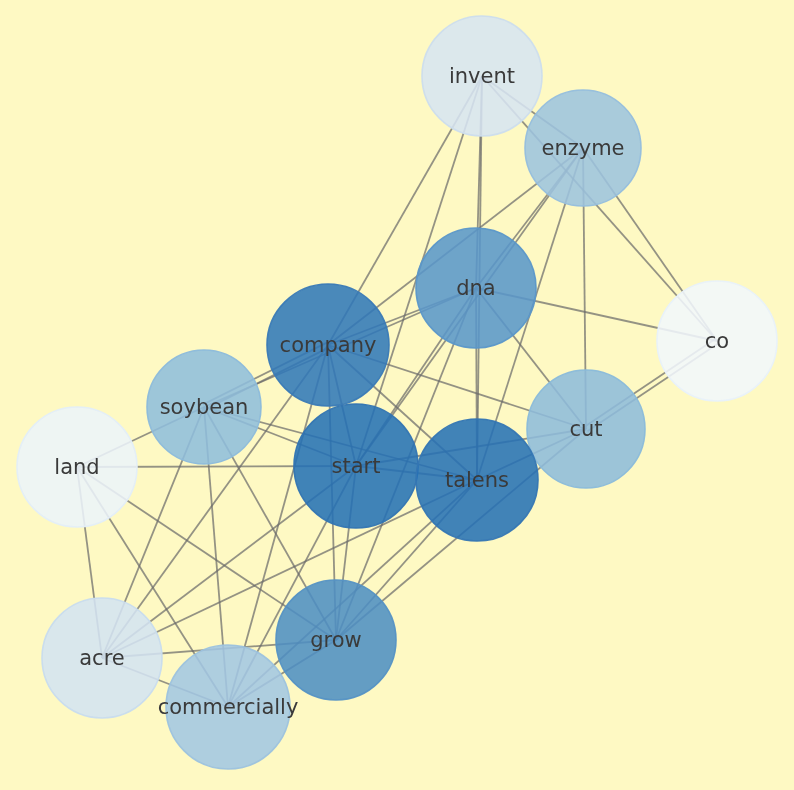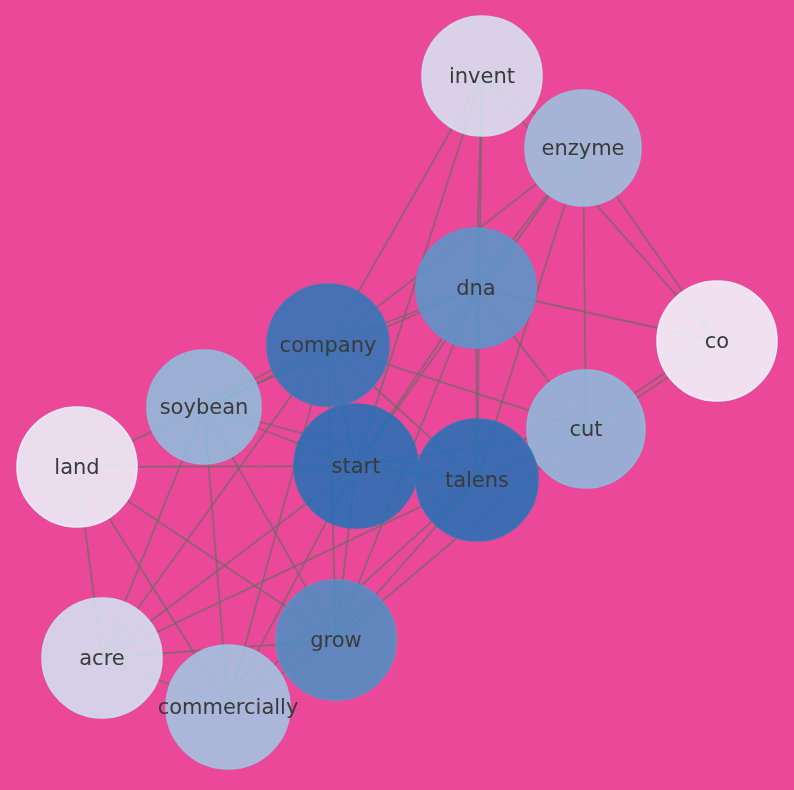--- a/index.html
+++ b/index.html
@@ -8,21 +8,21 @@
     background: #ffffff;
     width: 794px;
     height: 790px;
     overflow: hidden;
     font-family: "DejaVu Sans", sans-serif;
   }
   .figure {
     position: relative;
     width: 794px;
     height: 790px;
-    background: #ec4899;
+    background: #fef9c3;
   }
   svg { display: block; }
   .node-label {
     font-family: "DejaVu Sans", sans-serif;
     pointer-events: none;
   }
 </style>
 </head>
 <body>
 

